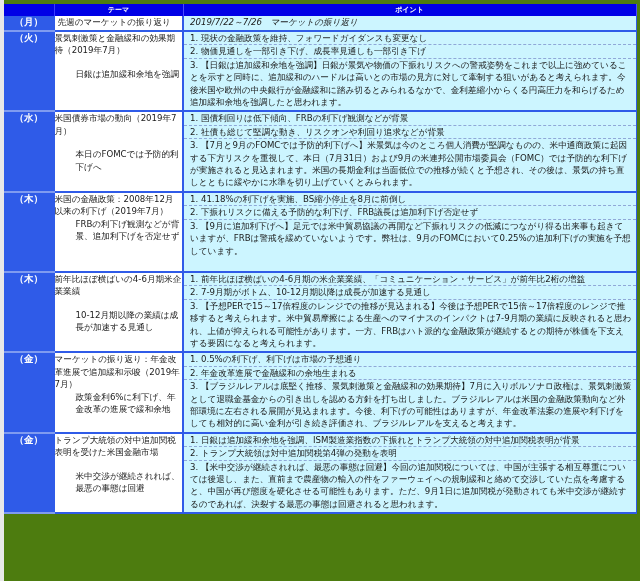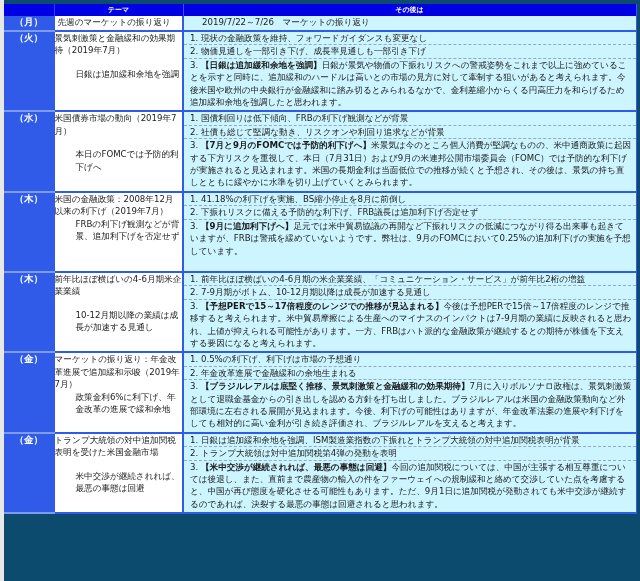--- a/index.html
+++ b/index.html
@@ -8,21 +8,21 @@
       background: #ffffff;
       width: 640px;
       height: 581px;
       overflow: hidden;
       font-family: "DejaVu Sans", "Liberation Sans", sans-serif;
     }
     .page {
       position: relative;
       width: 640px;
       height: 581px;
-      background: #0c4a6e;
+      background: #4d7c0f;
     }
     .left-strip {
       position: absolute;
       left: 0;
       top: 0;
       width: 4px;
       height: 581px;
       background: #e8e8e8;
     }
     table.summary {
@@ -81,42 +81,42 @@
       border-right: 1px solid #2f5be8;
       border-bottom: 2px solid #2f5be8;
       padding: 0;
     }
     .pt {
       padding: 0 4px 0 6px;
       border-bottom: 1px dashed #8fa8d8;
       min-height: 12px;
     }
     .pt:last-child { border-bottom: none; }
-    .pt .bold { font-weight: bold; }
+    .pt .bold { font-weight: normal; }
     .pt.long { padding-left: 6px; }
-    .row-mon td.points { padding: 0 4px 0 18px; }
+    .row-mon td.points { padding: 0 4px 0 6px; font-style: italic; }
     .row-mon td.theme { padding: 0 2px 0 3px; }
   </style>
 </head>
 <body>
 
 <div class="page">
   <div class="left-strip"></div>
 
   <table class="summary">
     <colgroup>
       <col class="c-day">
       <col class="c-theme">
       <col class="c-point">
     </colgroup>
     <thead>
       <tr>
         <th class="hdr day"></th>
         <th class="hdr">テーマ</th>
-        <th class="hdr">その後は</th>
+        <th class="hdr">ポイント</th>
       </tr>
     </thead>
     <tbody>
 
       <tr class="row-mon">
         <td class="day" style="height:14px;">（月）</td>
         <td class="theme">
           <span class="t1">先週のマーケットの振り返り</span>
         </td>
         <td class="points">2019/7/22～7/26　マーケットの振り返り</td>

